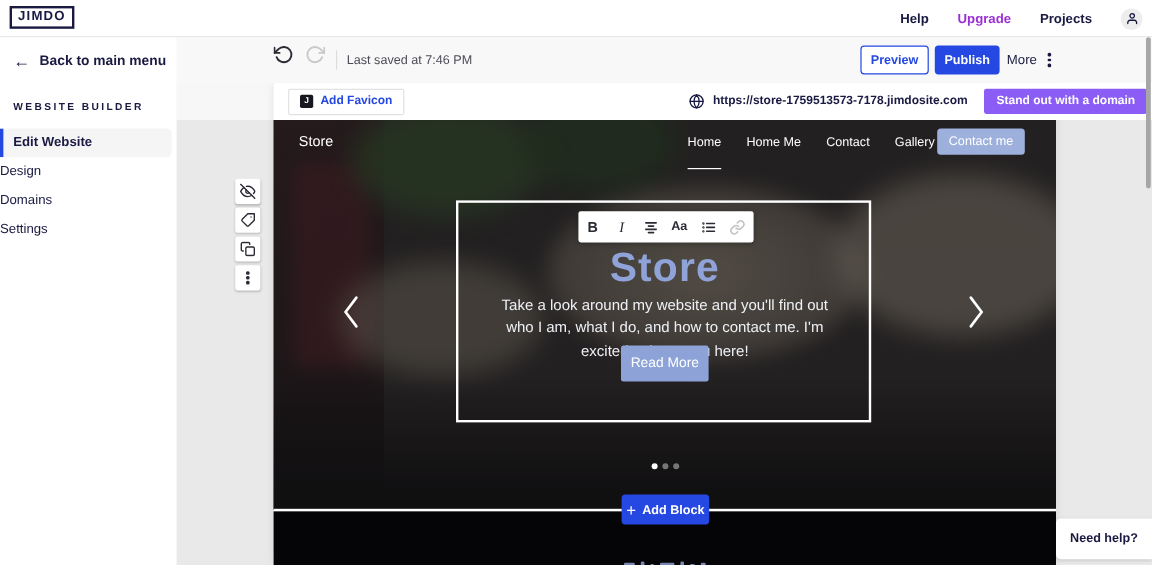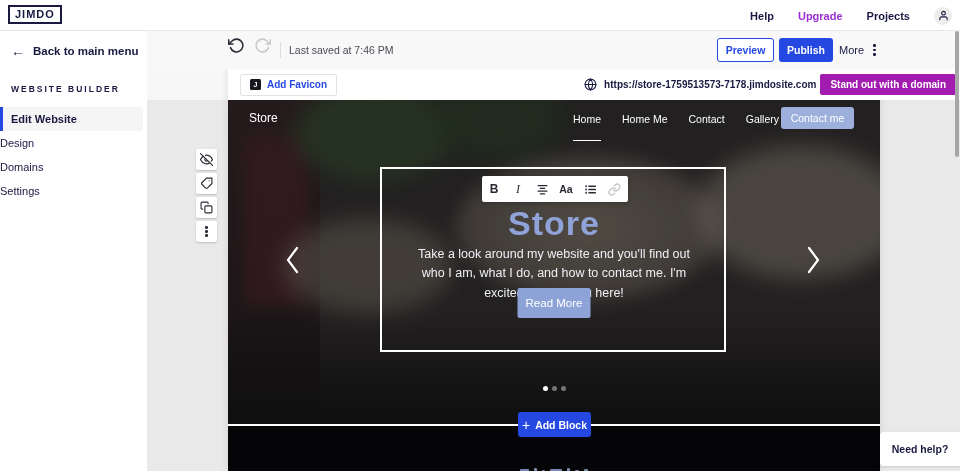--- a/index.html
+++ b/index.html
@@ -42,21 +42,21 @@
   .scrollbar { position:absolute; right:1px; top:31px; width:4px; height:126px; background:#a6a6a6; border-radius:2px; z-index:45; cursor:grab; }
 
   
   .canvas { position:absolute; left:228px; top:69px; width:652px; height:402px; z-index:10; box-shadow:0 0 8px rgba(0,0,0,0.10); }
   .favicon-bar { position:absolute; left:0; top:0; width:740px; height:31px; background:#fff; border-radius:2px 2px 0 0; display:flex; align-items:center; padding:0 12px; }
   .add-favicon-btn { display:flex; align-items:center; gap:6px; height:22px; padding:0 9px; background:#fff; border:1px solid #e2e2e2; border-radius:2px; cursor:pointer; }
   .favicon-glyph { width:11px; height:11px; background:#17171f; color:#fff; font-size:7px; font-weight:700; display:flex; align-items:center; justify-content:center; border-radius:1.5px; }
   .add-favicon-label { font-size:10px; font-weight:700; color:#2448e1; }
   .favicon-spacer { flex:1; }
   .site-url { font-size:10px; font-weight:700; color:#191942; margin-left:7px; }
-  .domain-btn { margin-left:4px; height:21px; padding:0 10px; background:#a21caf; border:none; border-radius:2px; color:#fff; font-size:10px; font-weight:700; cursor:pointer; font-family:inherit; }
+  .domain-btn { margin-left:14px; height:21px; padding:0 10px; background:#8b5cf6; border:none; border-radius:2px; color:#fff; font-size:10px; font-weight:700; cursor:pointer; font-family:inherit; }
 
   
   .hero { position:absolute; left:0; top:31px; width:652px; height:325px; overflow:hidden; background:#35302c; }
   .photo { position:absolute; inset:0; }
   .blob { position:absolute; border-radius:50%; }
   .bldg-left { position:absolute; left:0; top:0; width:92px; height:325px; background:linear-gradient(180deg,#3a2624 0%,#2c1f1c 60%,#1c1614 100%); }
   .bldg-maroon { left:16px; top:36px; width:64px; height:170px; background:#58262a; filter:blur(7px); opacity:.75; border-radius:8px; }
   .tree1 { left:66px; top:-14px; width:160px; height:95px; background:#3d5a2e; filter:blur(11px); opacity:.85; }
   .tree2 { left:206px; top:-24px; width:130px; height:85px; background:#2f4a26; filter:blur(11px); opacity:.8; }
   .umb1 { left:228px; top:55px; width:265px; height:145px; background:radial-gradient(closest-side,#cabc9c,#8d8270); filter:blur(9px); opacity:.6; }

